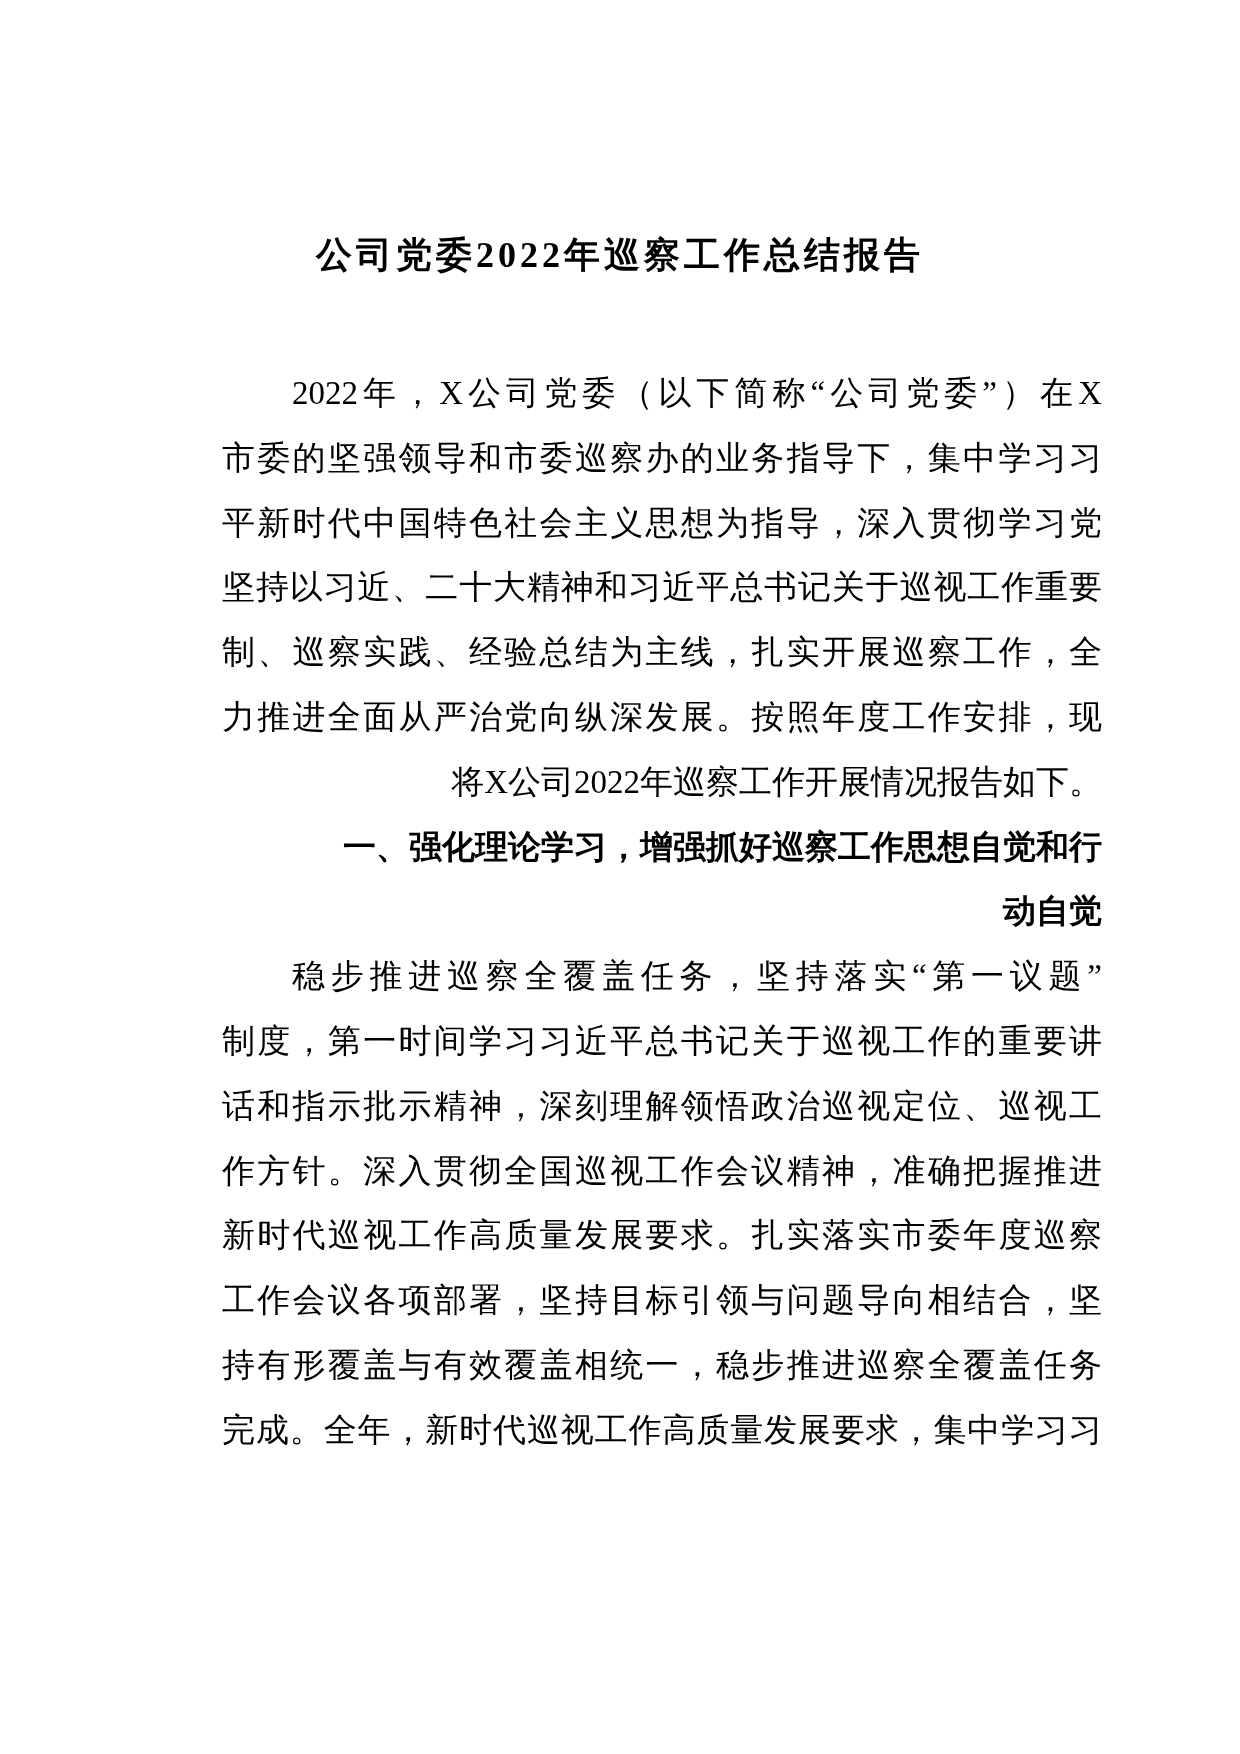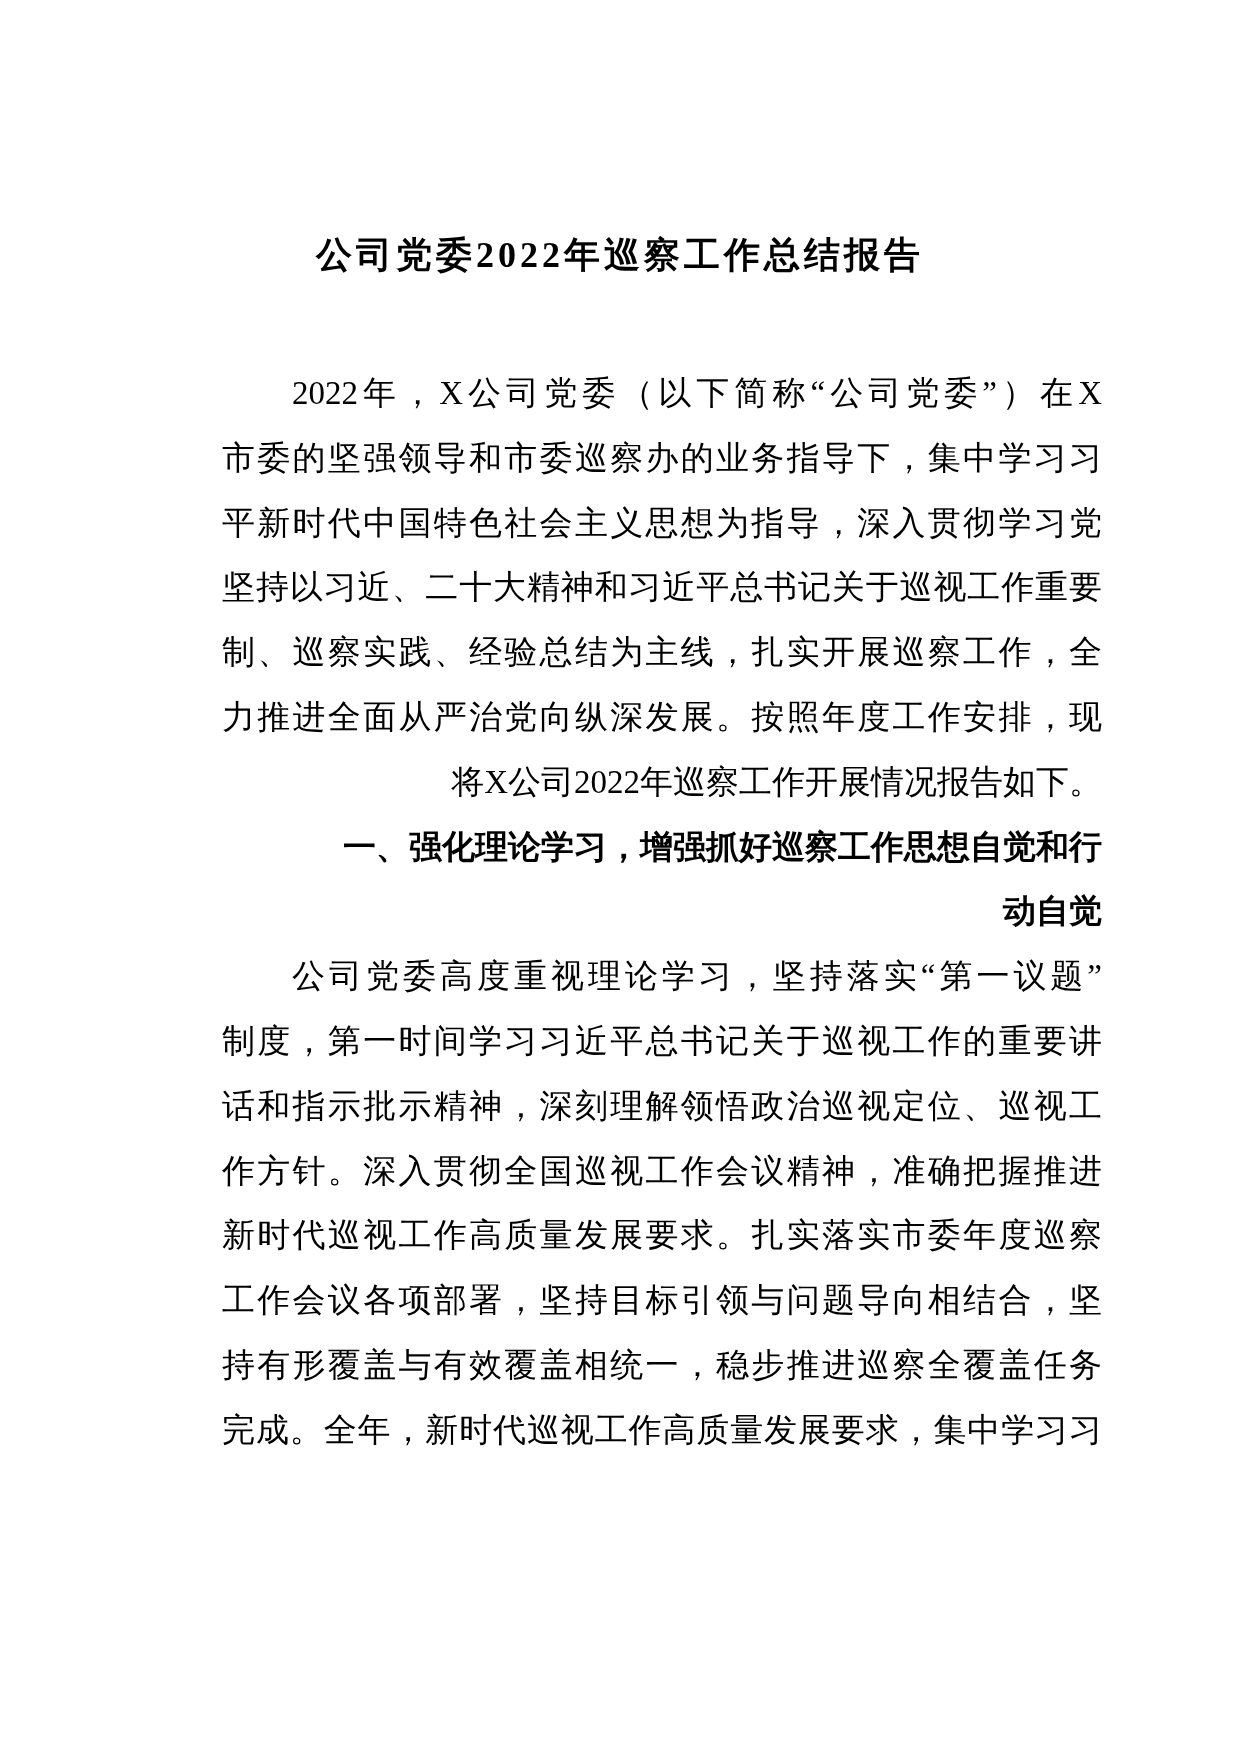--- a/index.html
+++ b/index.html
@@ -64,21 +64,21 @@
   <div class="doc-content">
       <div class="line justify indent">2022年，X公司党委（以下简称“公司党委”）在X</div>
       <div class="line justify">市委的坚强领导和市委巡察办的业务指导下，集中学习习</div>
       <div class="line justify">平新时代中国特色社会主义思想为指导，深入贯彻学习党</div>
       <div class="line justify">坚持以习近、二十大精神和习近平总书记关于巡视工作重要</div>
       <div class="line justify">制、巡察实践、经验总结为主线，扎实开展巡察工作，全</div>
       <div class="line justify">力推进全面从严治党向纵深发展。按照年度工作安排，现</div>
       <div class="line left">将X公司2022年巡察工作开展情况报告如下。</div>
       <div class="line left indent heading">一、强化理论学习，增强抓好巡察工作思想自觉和行</div>
       <div class="line left heading">动自觉</div>
-      <div class="line justify indent">公司党委高度重视理论学习，坚持落实“第一议题”</div>
+      <div class="line justify indent">稳步推进巡察全覆盖任务，坚持落实“第一议题”</div>
       <div class="line justify">制度，第一时间学习习近平总书记关于巡视工作的重要讲</div>
       <div class="line justify">话和指示批示精神，深刻理解领悟政治巡视定位、巡视工</div>
       <div class="line justify">作方针。深入贯彻全国巡视工作会议精神，准确把握推进</div>
       <div class="line justify">新时代巡视工作高质量发展要求。扎实落实市委年度巡察</div>
       <div class="line justify">工作会议各项部署，坚持目标引领与问题导向相结合，坚</div>
       <div class="line justify">持有形覆盖与有效覆盖相统一，稳步推进巡察全覆盖任务</div>
       <div class="line justify">完成。全年，新时代巡视工作高质量发展要求，集中学习习</div>
     </div>
 </div>
 

